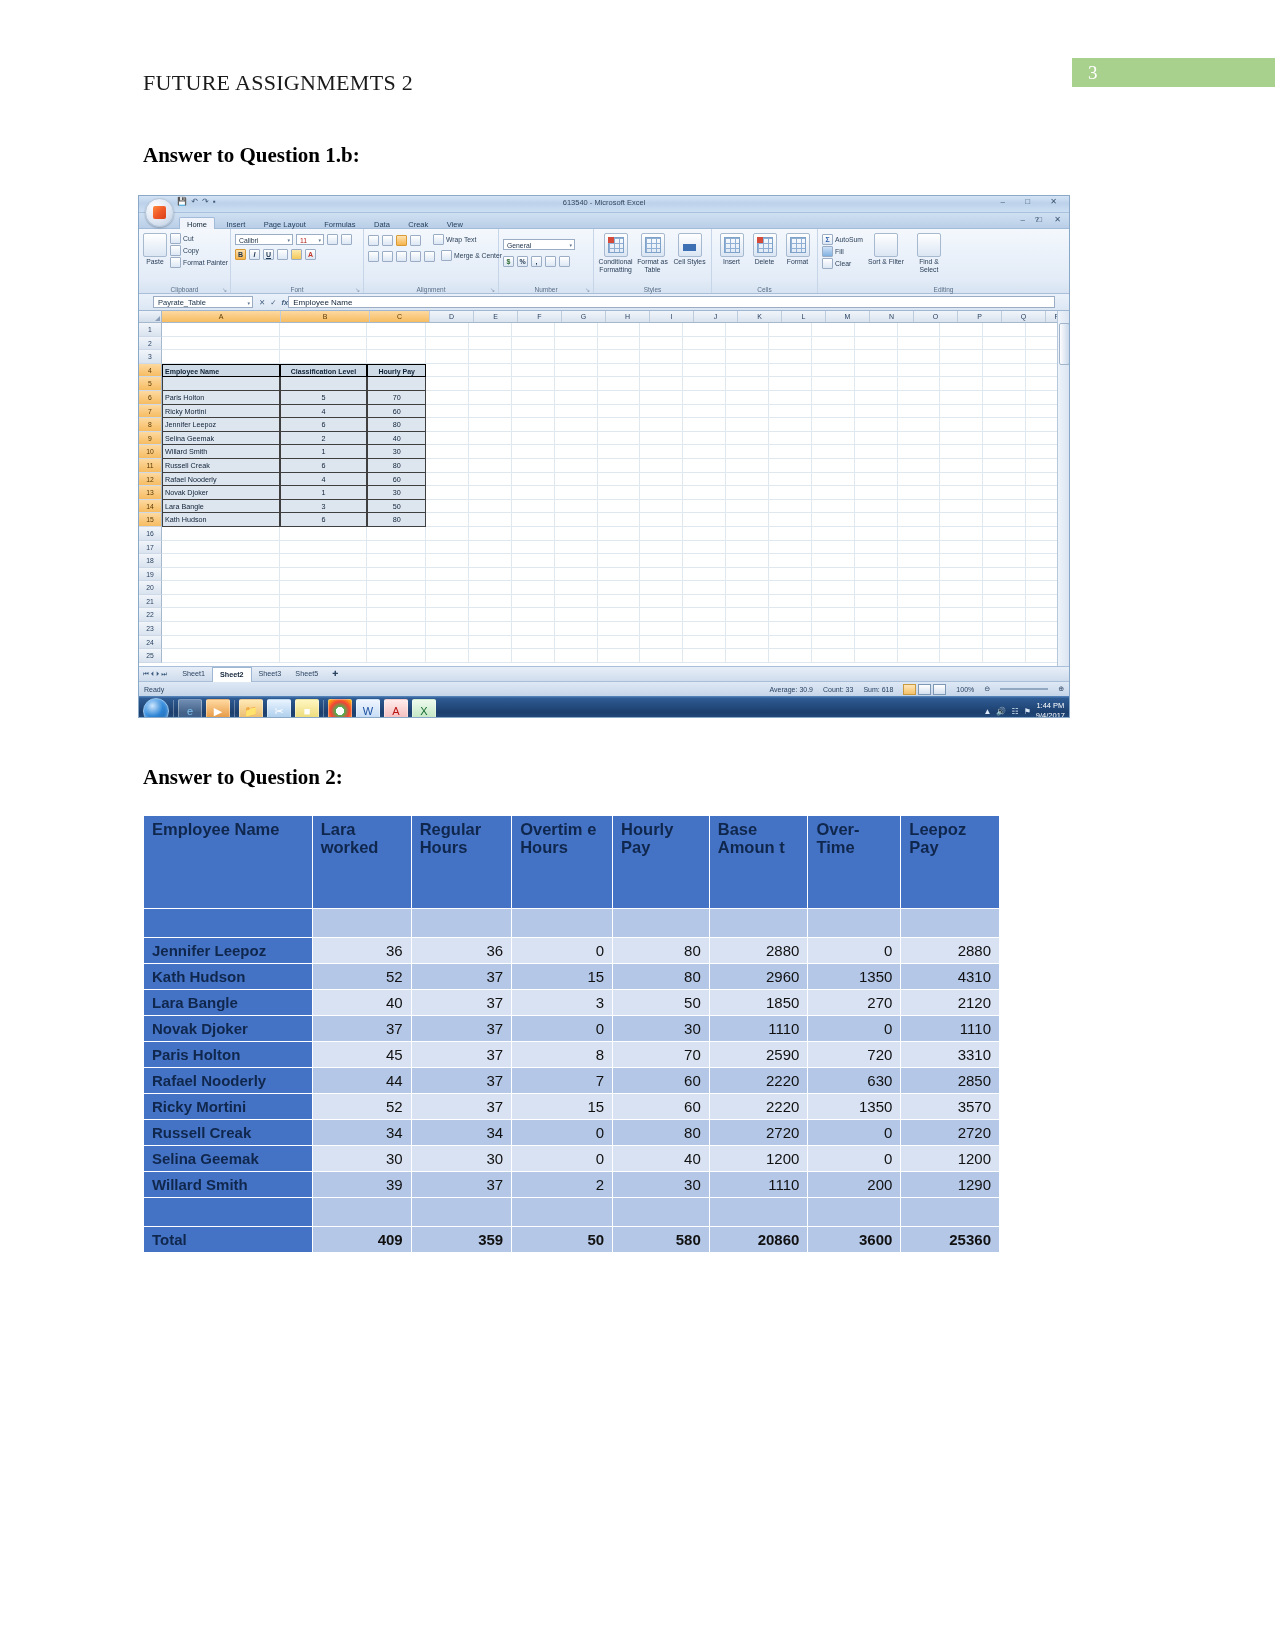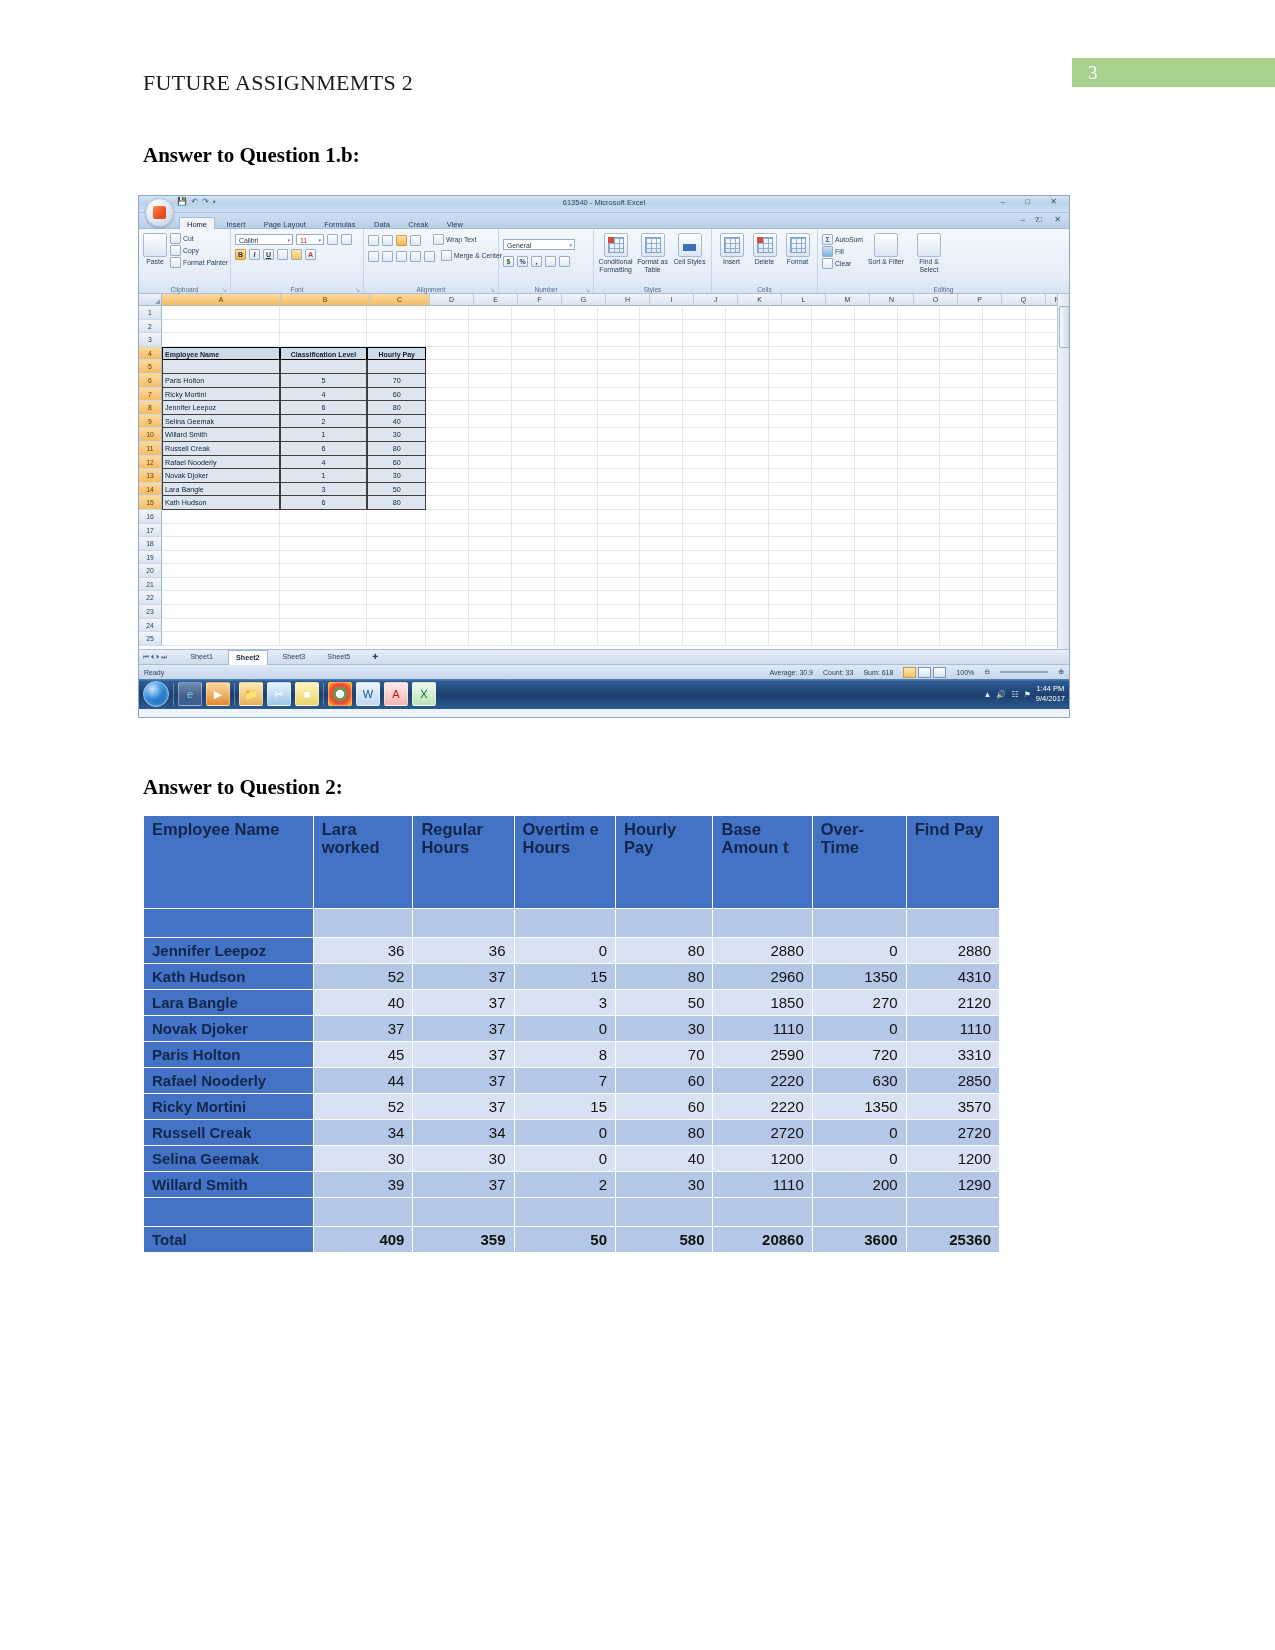--- a/index.html
+++ b/index.html
@@ -18,21 +18,21 @@
   #doc-title{
     position:absolute;left:143px;top:70px;
     font-family:"Liberation Serif", serif;font-size:22px;color:#1a1a1a;
     letter-spacing:.3px;
   }
   .section-heading{
     position:absolute;left:143px;
     font-family:"Liberation Serif", serif;font-weight:bold;font-size:21px;color:#000;
   }
   #heading-q1b{top:143px;}
-  #heading-q2{top:765px;margin-top:10px;}
+  #heading-q2{top:765px;}
 
   
   #excel-screenshot{
     position:absolute;left:138px;top:195px;width:932px;height:523px;
     border:1px solid #8aa8c8;box-sizing:border-box;
     font-family:"Liberation Sans", sans-serif;
     background:#eef3fa;overflow:hidden;
   }
   
   .xl-titlebar{
@@ -150,21 +150,21 @@
   .cell.c{width:59px;}
   .cell.gen{width:43px;}
   
   .xl-vscroll{position:absolute;right:0;top:0;width:11px;height:100%;background:linear-gradient(90deg,#eef3fa,#dbe5f1);border-left:1px solid #b5c7da;}
   .xl-vscroll .thumb{position:absolute;top:12px;left:1px;width:9px;height:40px;background:linear-gradient(90deg,#fdfdfe,#c9d8ea);border:1px solid #9fb4ca;border-radius:2px;}
   .xl-sheettabs{
     height:14px;background:linear-gradient(180deg,#e7eef8,#cfdcec);display:flex;align-items:center;
     border-top:1px solid #a9bfd9;padding-left:4px;gap:0px;
   }
   .nav-arrows{font-size:6.5px;color:#3c5a7c;letter-spacing:2px;margin-right:6px;}
-  .sheet-tab{font-size:7.2px;color:#2a4261;padding:0 7px;line-height:14px;margin-left:8px;}
+  .sheet-tab{font-size:7.2px;color:#2a4261;padding:0 7px;line-height:14px;}
   .sheet-tab.active{background:#fff;font-weight:bold;color:#11243a;border:1px solid #9fb7d2;border-bottom:none;}
   .xl-statusbar{
     height:14px;background:linear-gradient(180deg,#dfe9f6,#c6d6e9);display:flex;align-items:center;
     border-top:1px solid #a9bfd9;font-size:7px;color:#2a4261;padding:0 5px;
   }
   .status-right{margin-left:auto;display:flex;align-items:center;gap:10px;}
   .viewbtns{display:flex;gap:2px;}
   .viewbtn{width:11px;height:9px;border:1px solid #7e97b4;background:linear-gradient(180deg,#fff,#d4e0ee);}
   .viewbtn.on{background:linear-gradient(180deg,#ffe6b8,#f3c169);border-color:#c79a3f;}
   .zoomslider{width:48px;height:2px;background:#92a8c0;position:relative;}
@@ -387,20 +387,29 @@
         <div class="ricon-txt">Sort &amp; Filter</div>
       </div>
       <div class="bigbtn">
         <div class="bigicon"></div>
         <div class="ricon-txt">Find &amp; Select</div>
       </div>
       <div class="rgroup-label">Editing</div>
     </div>
   </div>
 
+  <div class="xl-formulabar">
+    <div class="namebox">Payrate_Table</div>
+    <div class="fx-grp">
+      <span>✕</span>
+      <span>✓</span>
+      <span style="font-style:italic;font-weight:bold;">fx</span>
+    </div>
+    <div class="fbar-input">Employee Name</div>
+  </div>
 
   <div class="xl-gridwrap">
     <div class="colhead-row">
       <div class="corner-cell"></div>
       <div class="colhead sel" style="width:118px;">A</div>
       <div class="colhead sel" style="width:88px;">B</div>
       <div class="colhead sel" style="width:59px;">C</div>
       <div class="colhead" style="width:43px;">D</div>
       <div class="colhead" style="width:43px;">E</div>
       <div class="colhead" style="width:43px;">F</div>
@@ -1010,21 +1019,21 @@
 <table id="answer2-table">
   <thead>
     <tr id="a2-head-row">
         <th class="name-col">Employee Name</th>
         <th class="num-col">Lara worked</th>
         <th class="num-col">Regular Hours</th>
         <th class="num-col">Overtim e Hours</th>
         <th class="num-col">Hourly Pay</th>
         <th class="num-col">Base Amoun t</th>
         <th class="num-col">Over- Time</th>
-        <th class="num-col">Find Pay</th>
+        <th class="num-col">Leepoz Pay</th>
       </tr>
   </thead>
   <tbody id="a2-body">
       <tr class="spacer-row">
         <td class="name-cell"></td>
         <td class="num-cell"></td>
         <td class="num-cell"></td>
         <td class="num-cell"></td>
         <td class="num-cell"></td>
         <td class="num-cell"></td>

